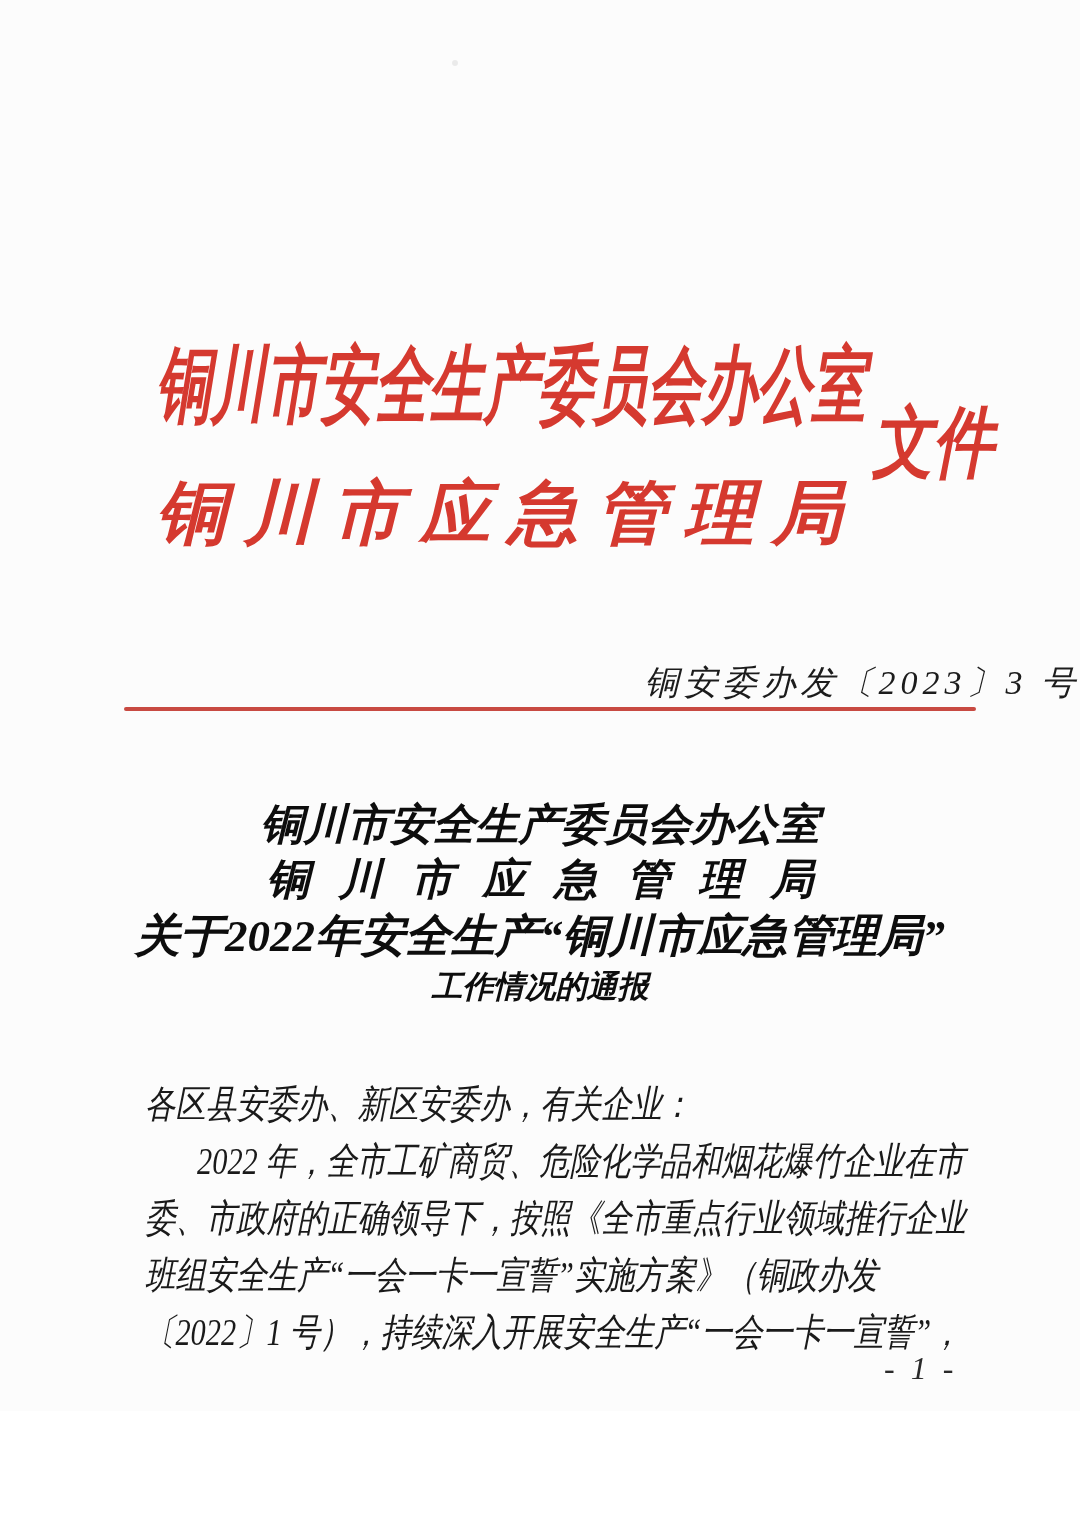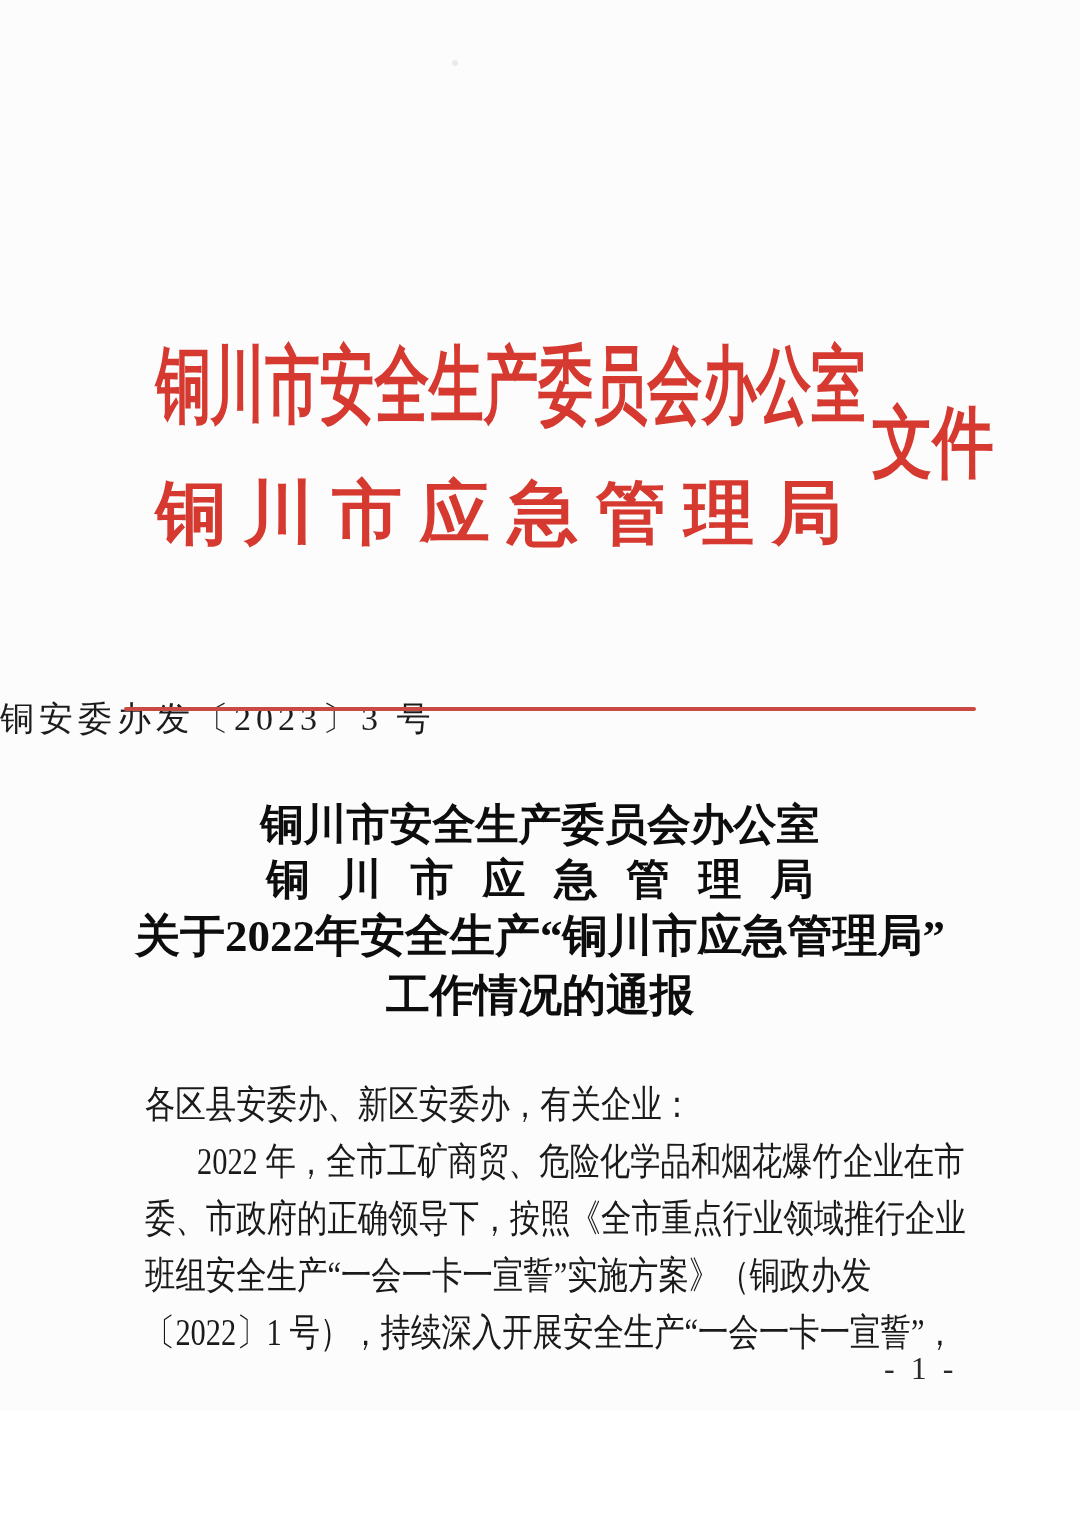--- a/index.html
+++ b/index.html
@@ -7,20 +7,21 @@
     padding: 0;
     background: #ffffff;
   }
   .page {
     position: relative;
     width: 1080px;
     height: 1411px;
     background: #fcfcfc;
     overflow: hidden;
     font-family: "Liberation Serif", "DejaVu Serif", serif;
+    font-style: italic;
   }
   
   .scan-dot {
     position: absolute;
     left: 452px;
     top: 60px;
     width: 6px;
     height: 6px;
     border-radius: 50%;
     background: rgba(0,0,0,0.07);
@@ -68,26 +69,25 @@
     transform: scaleX(0.78);
     transform-origin: left top;
     line-height: 1.1;
   }
   
   .doc-number {
     position: absolute;
     left: 0;
     top: 660px;
     width: 1080px;
-    text-align: left;
+    text-align: right;
     font-size: 34px;
     letter-spacing: 5px;
     color: #1c1c1c;
     white-space: nowrap;
-    margin-top: 36px;
   }
   .red-divider {
     position: absolute;
     left: 124px;
     top: 707px;
     width: 852px;
     height: 4px;
     background: #c84a42;
     border-radius: 2px;
   }
@@ -98,21 +98,21 @@
     width: 1080px;
     text-align: center;
     font-weight: 700;
     color: #0d0d0d;
     white-space: nowrap;
   }
   .title-l1 { top: 796px; font-size: 43px; }
   .title-l2 { top: 851px; font-size: 43px; }
   .title-l2 .spread { letter-spacing: 29px; margin-right: -29px; }
   .title-l3 { top: 906px; font-size: 45px; }
-  .title-l4 { top: 966px; font-size: 44px; }
+  .title-l4 { top: 966px; font-size: 31px; }
   
   .body-line {
     position: absolute;
     left: 145px;
     font-size: 38px;
     color: #1a1a1a;
     white-space: nowrap;
     transform: scaleX(0.8);
     transform-origin: left top;
     line-height: 1.2;

